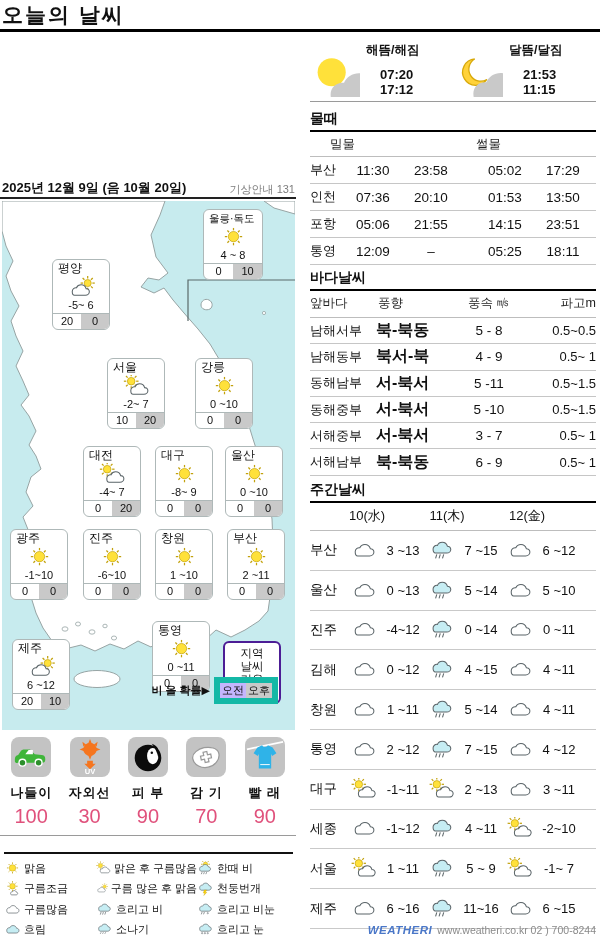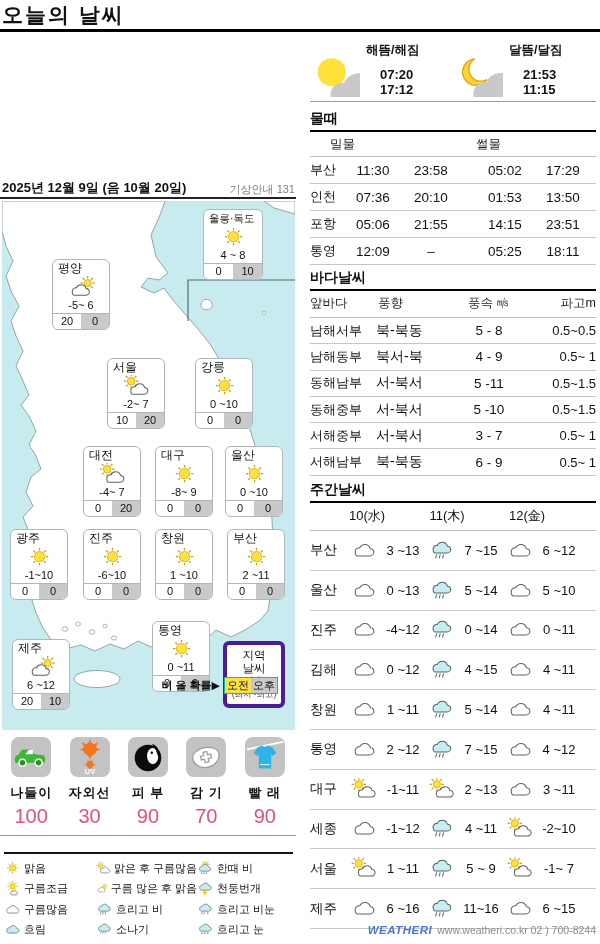--- a/index.html
+++ b/index.html
@@ -15,26 +15,26 @@
   .date-rule{position:absolute;left:0;top:197px;width:296px;height:2px;background:#222;}
   .map{position:absolute;left:2px;top:201px;width:293px;height:529px;background:#c7ebee;}
   .map svg.land{position:absolute;left:0;top:0;}
   .cbox{position:absolute;width:56px;background:#fff;border:1px solid #aeb8b8;border-radius:6px;font-size:11px;z-index:2;}
   .cbox .nm{font-size:12px;padding:2px 0 0 5px;line-height:13px;white-space:nowrap;}
   .cbox .ic{height:24px;display:flex;justify-content:center;align-items:center;}
   .cbox .tp{text-align:center;font-size:11px;line-height:12px;}
   .cbox .pp{display:flex;border-top:1px solid #aeb8b8;margin-top:2px;height:15px;line-height:15px;}
   .cbox .pp b{flex:1;text-align:center;font-weight:400;}
   .cbox .pp b.pm{background:#c9c9c9;border-radius:0 0 5px 0;}
-  .keybox{position:absolute;left:221px;top:440px;width:54px;background:#fff;border:4px solid #4c1d95;border-radius:6px;
+  .keybox{position:absolute;left:221px;top:440px;width:54px;background:#fff;border:2px solid #4c1d95;border-radius:6px;
           text-align:center;font-size:11.5px;line-height:13px;padding:4px 0 3px;z-index:2;}
   .keybox .small{font-size:8.5px;color:#444;}
   .rainprob{position:absolute;left:90px;top:476px;width:186px;display:flex;align-items:center;justify-content:flex-end;
             font-size:11px;font-weight:700;z-index:2;}
-  .rainprob .cells{display:flex;border:1px solid #14b8a6;margin-left:4px;background:#fde047;}
+  .rainprob .cells{display:flex;border:6px solid #14b8a6;margin-left:4px;background:#c4b5fd;}
   .rainprob .cells span{width:26px;height:15px;line-height:15px;text-align:center;font-weight:400;}
   .rainprob .cells span.pm{background:#c9c9c9;}
   
   .life{position:absolute;left:2px;top:737px;width:292px;display:flex;}
   .life .item{width:58.4px;display:flex;flex-direction:column;align-items:center;}
   .tile{width:40px;height:40px;border-radius:8px;background:#c3c3c3;display:flex;align-items:center;justify-content:center;text-align:right;}
   .llabel{font-size:13px;font-weight:700;margin-top:7px;letter-spacing:1px;white-space:nowrap;}
   .lvalue{font-size:20px;margin-top:3px;text-align:right;}
   .rule-a{position:absolute;left:0;top:835px;width:296px;height:1px;background:#9a9a9a;}
   .rule-b{position:absolute;left:4px;top:852px;width:289px;height:2px;background:#111;}
@@ -53,21 +53,21 @@
   .thin{height:1px !important;background:#bdbdbd !important;}
   .rel{position:absolute;left:310px;width:286px;}
   .abs{position:absolute;}
   #tide-rows .trow{display:grid;grid-template-columns:34px 58px 58px 16px 58px 58px;height:26px;
                    align-items:center;border-bottom:1px solid #c6c6c6;}
   .trow .nm{font-size:13px;}
   .trow .tm{text-align:center;font-size:13.5px;}
   #sea-rows .srow{display:grid;grid-template-columns:66px 78px 70px 72px;height:25.3px;
                   align-items:center;border-bottom:1px solid #c6c6c6;}
   .srow .ar{font-size:13px;}
-  .srow .dr{font-size:14px;font-weight:400;}
+  .srow .dr{font-size:16px;font-weight:700;}
   .srow .sp{font-size:13.5px;text-align:center;}
   .srow .wv{font-size:13px;text-align:right;}
   #week-rows .wrow{display:grid;grid-template-columns:38px 28px 46px 28px 46px 28px 46px;column-gap:2px;
                    height:38.8px;align-items:center;border-bottom:1px solid #c9c9c9;}
   .wrow .ct{font-size:13.5px;}
   .wrow .wt{font-size:13px;text-align:center;}
   .wrow .wi{display:flex;justify-content:center;}
   .hdr{font-size:12.5px;color:#222;}
   .dayhdr{position:absolute;width:70px;text-align:center;font-size:13px;}
   .footer{position:absolute;left:310px;top:924px;width:286px;display:flex;justify-content:flex-end;

